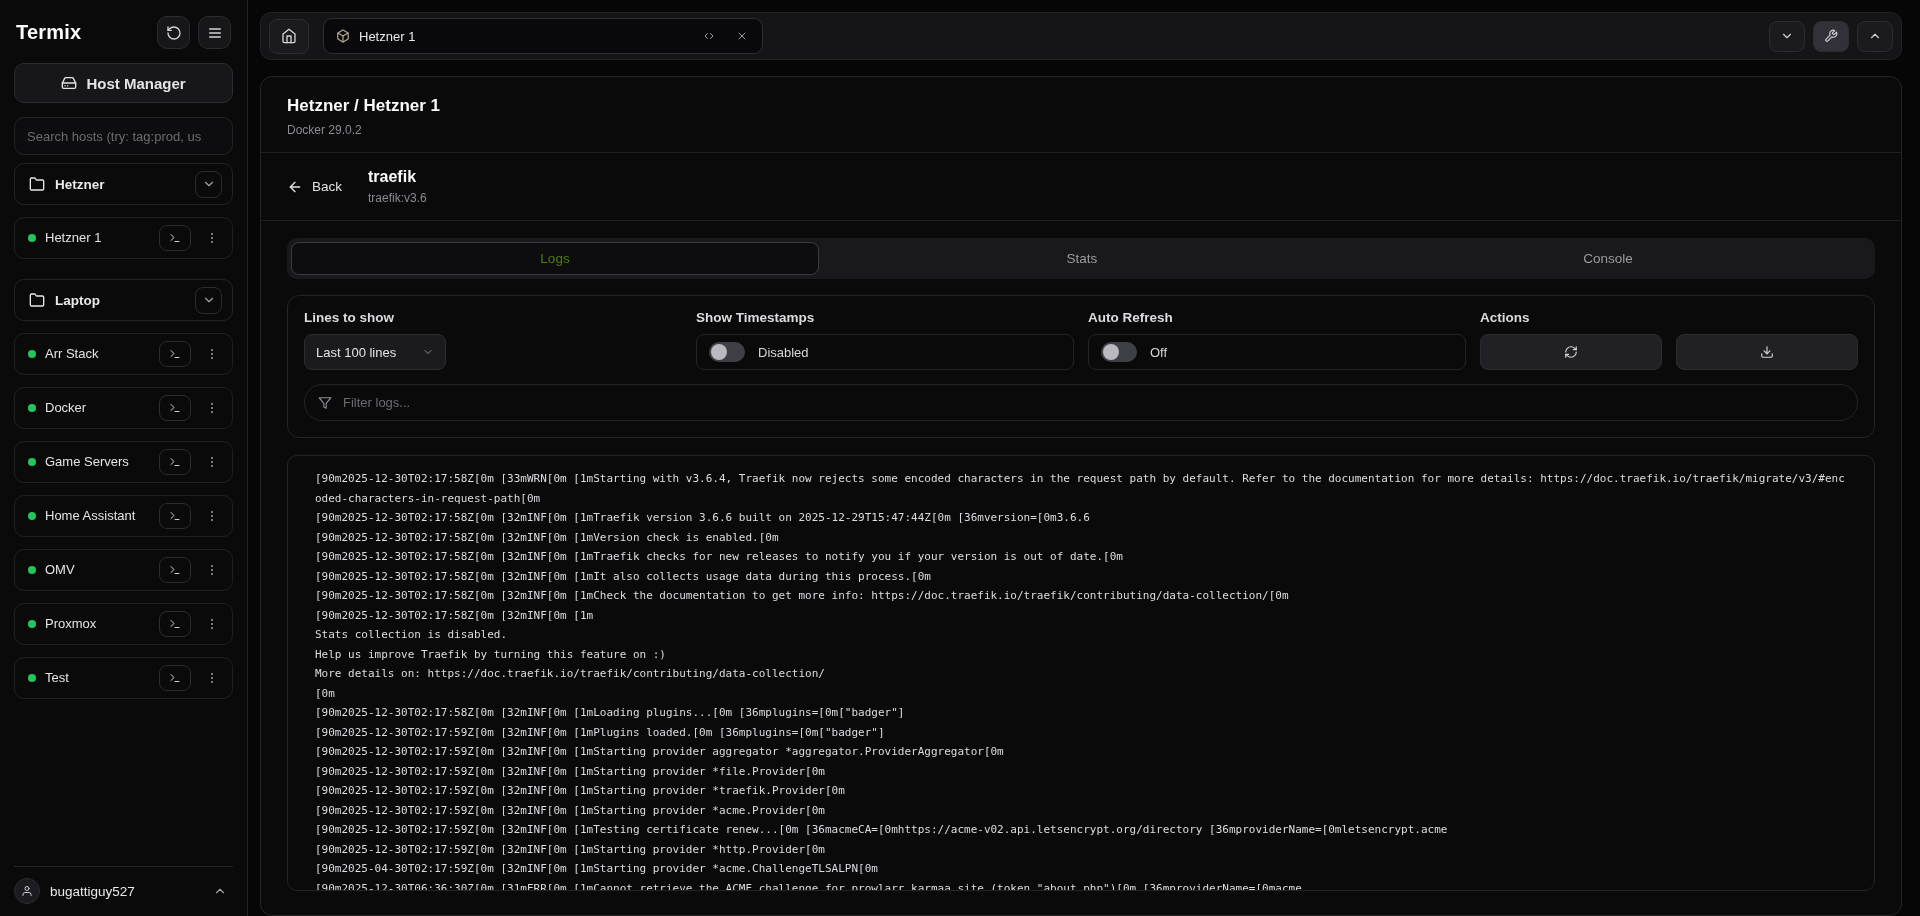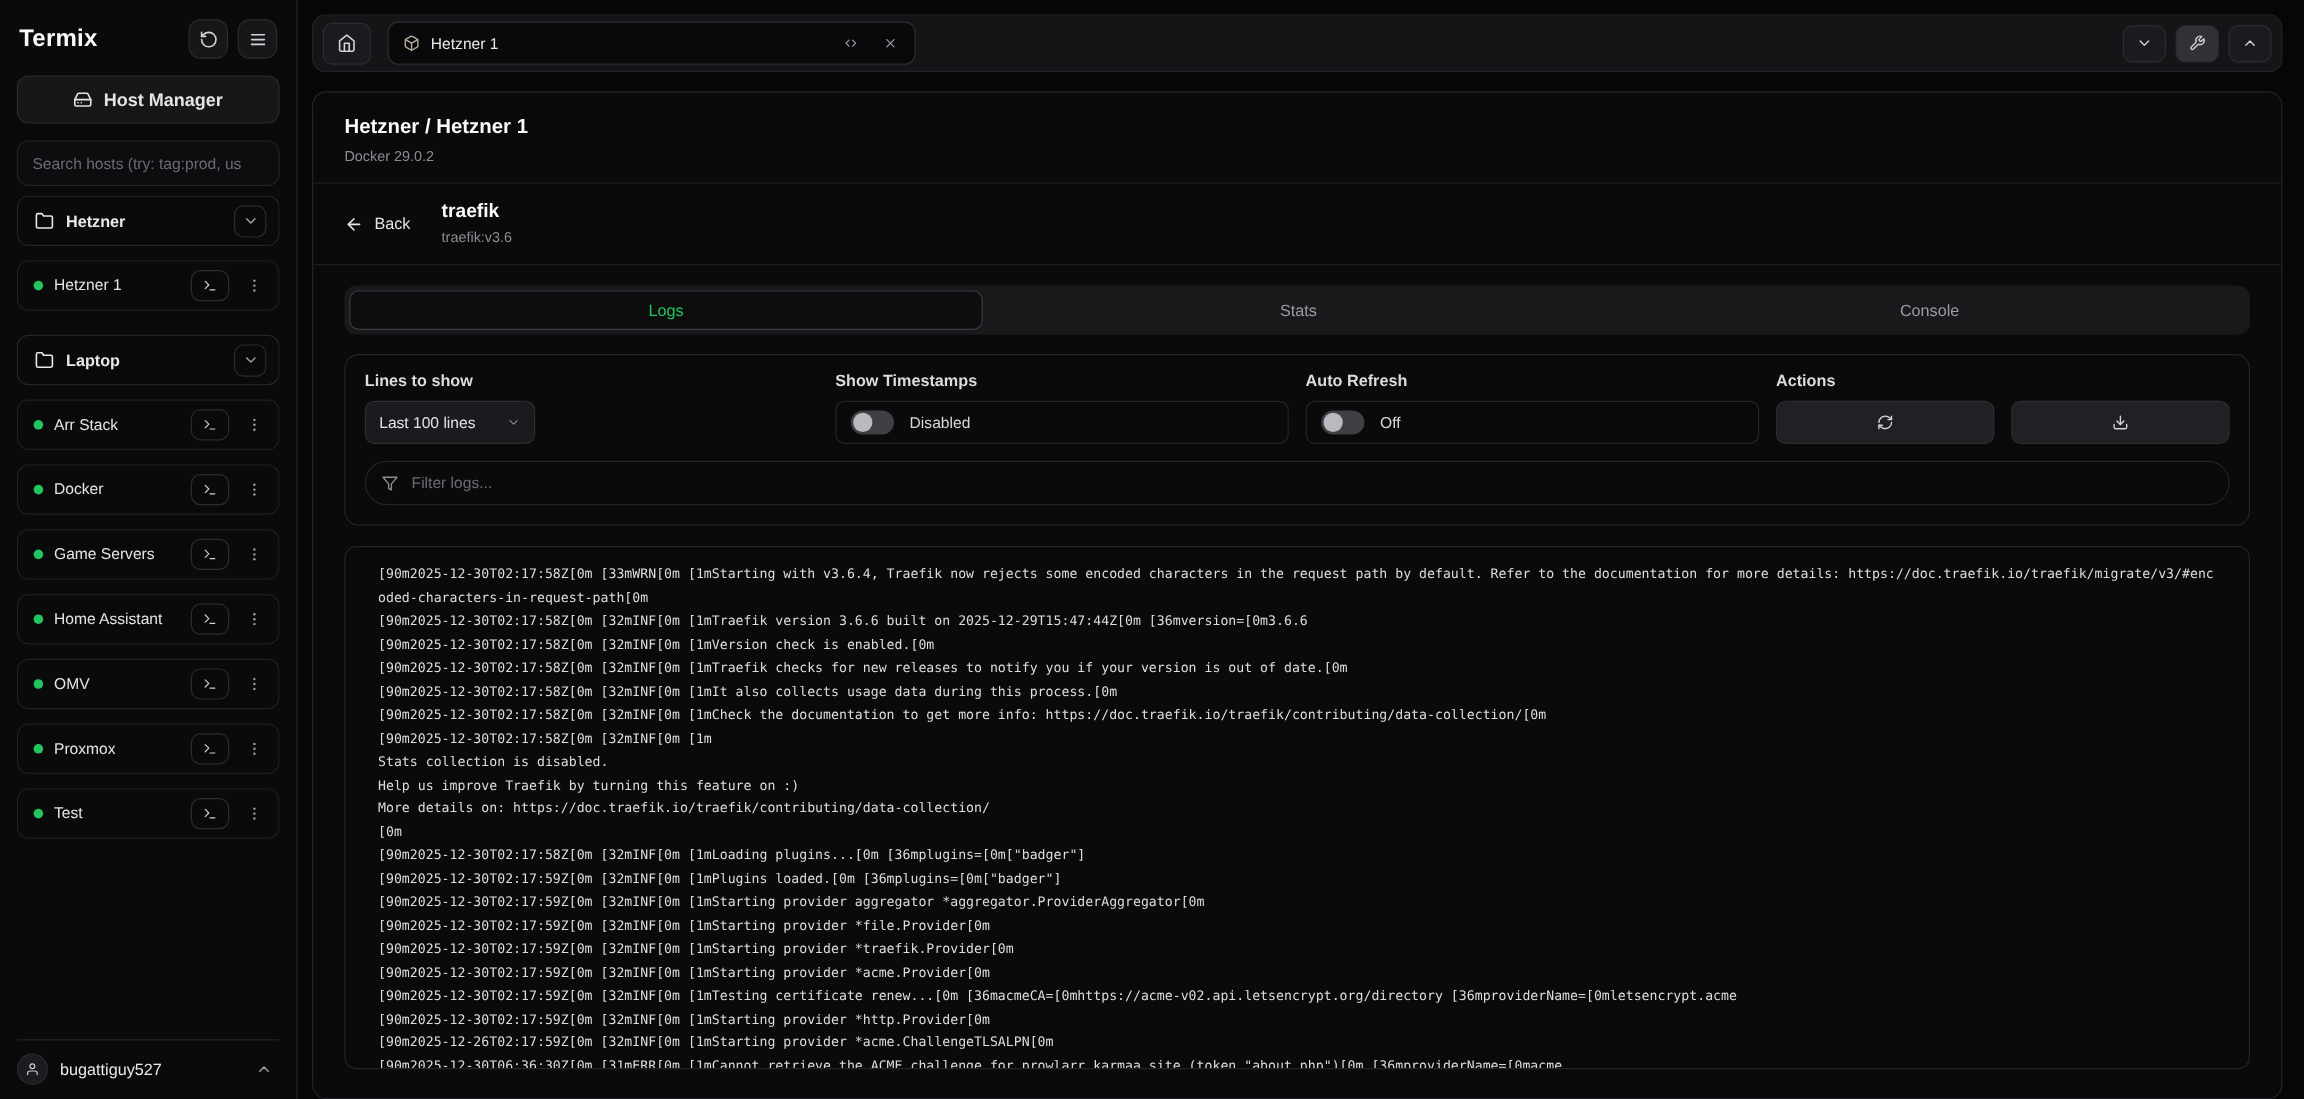--- a/index.html
+++ b/index.html
@@ -84,21 +84,21 @@
   .card-header { padding: 19px 26px 15px 26px; border-bottom: 1px solid #1f1f23; }
   .crumb { font-size: 17px; font-weight: bold; color: #fafafa; margin-bottom: 7px; }
   .crumb-sub { font-size: 12px; color: #8b8b93; }
   .ctr-bar { padding: 15px 26px; border-bottom: 1px solid #1f1f23; display: flex; align-items: center; gap: 26px; }
   .back-btn { display: flex; align-items: center; gap: 9px; background: transparent; border: none; color: #e4e4e7; font-size: 13.5px; }
   .ctr-name { font-size: 16px; font-weight: bold; color: #fafafa; }
   .ctr-image { font-size: 12px; color: #8b8b93; margin-top: 5px; }
 
   .tabs-strip { margin: 17px 26px 0 26px; background: #19191c; border-radius: 10px; padding: 4px; display: flex; flex: none; }
   .seg-tab { flex: 1; height: 33px; display: flex; align-items: center; justify-content: center; font-size: 13.5px; color: #9a9aa2; background: transparent; border: none; border-radius: 8px; }
-  .seg-tab.active { background: #0d0d0f; border: 1px solid #3a3a40; color: #22c55e; }
+  .seg-tab.active { background: #0d0d0f; border: 1px solid #3a3a40; color: #4d7c0f; }
 
   .controls-card { margin: 16px 26px 0 26px; border: 1px solid #242428; border-radius: 12px; padding: 14px 16px 16px 16px; flex: none; }
   .controls-grid { display: grid; grid-template-columns: repeat(4, 1fr); gap: 10px 14px; }
   .ctl-label { font-size: 13.5px; color: #dcdce0; font-weight: 600; margin-bottom: 9px; }
   .dd-btn { width: 142px; height: 36px; background: #1b1b1f; border: 1px solid #2c2c31; border-radius: 8px; padding: 0 11px; display: flex; align-items: center; justify-content: space-between; color: #e4e4e7; font-size: 13px; gap: 8px; }
   .dd-btn .chev { color: #8b8b93; }
   .toggle-box { height: 36px; border: 1px solid #242428; border-radius: 8px; display: flex; align-items: center; gap: 13px; padding: 0 12px; font-size: 13px; color: #d8d8dc; }
   .switch { width: 36px; height: 20px; border-radius: 999px; background: #3f3f46; position: relative; flex: none; cursor: pointer; }
   .switch .knob { position: absolute; left: 2px; top: 2px; width: 16px; height: 16px; border-radius: 50%; background: #b9b9bf; }
   .actions-row { display: flex; gap: 14px; }
@@ -519,20 +519,20 @@
         <div class="log-line">[90m2025-12-30T02:17:59Z[0m [32mINF[0m [1mStarting provider *file.Provider[0m</div>
 
         <div class="log-line">[90m2025-12-30T02:17:59Z[0m [32mINF[0m [1mStarting provider *traefik.Provider[0m</div>
 
         <div class="log-line">[90m2025-12-30T02:17:59Z[0m [32mINF[0m [1mStarting provider *acme.Provider[0m</div>
 
         <div class="log-line">[90m2025-12-30T02:17:59Z[0m [32mINF[0m [1mTesting certificate renew...[0m [36macmeCA=[0mhttps://acme-v02.api.letsencrypt.org/directory [36mproviderName=[0mletsencrypt.acme</div>
 
         <div class="log-line">[90m2025-12-30T02:17:59Z[0m [32mINF[0m [1mStarting provider *http.Provider[0m</div>
 
-        <div class="log-line">[90m2025-12-26T02:17:59Z[0m [32mINF[0m [1mStarting provider *acme.ChallengeTLSALPN[0m</div>
+        <div class="log-line">[90m2025-04-30T02:17:59Z[0m [32mINF[0m [1mStarting provider *acme.ChallengeTLSALPN[0m</div>
 
         <div class="log-line">[90m2025-12-30T06:36:30Z[0m [31mERR[0m [1mCannot retrieve the ACME challenge for prowlarr.karmaa.site (token "about.php")[0m [36mproviderName=[0macme</div>
 
       </div>
   </section>
 
 </main>
 
 </body></html>

